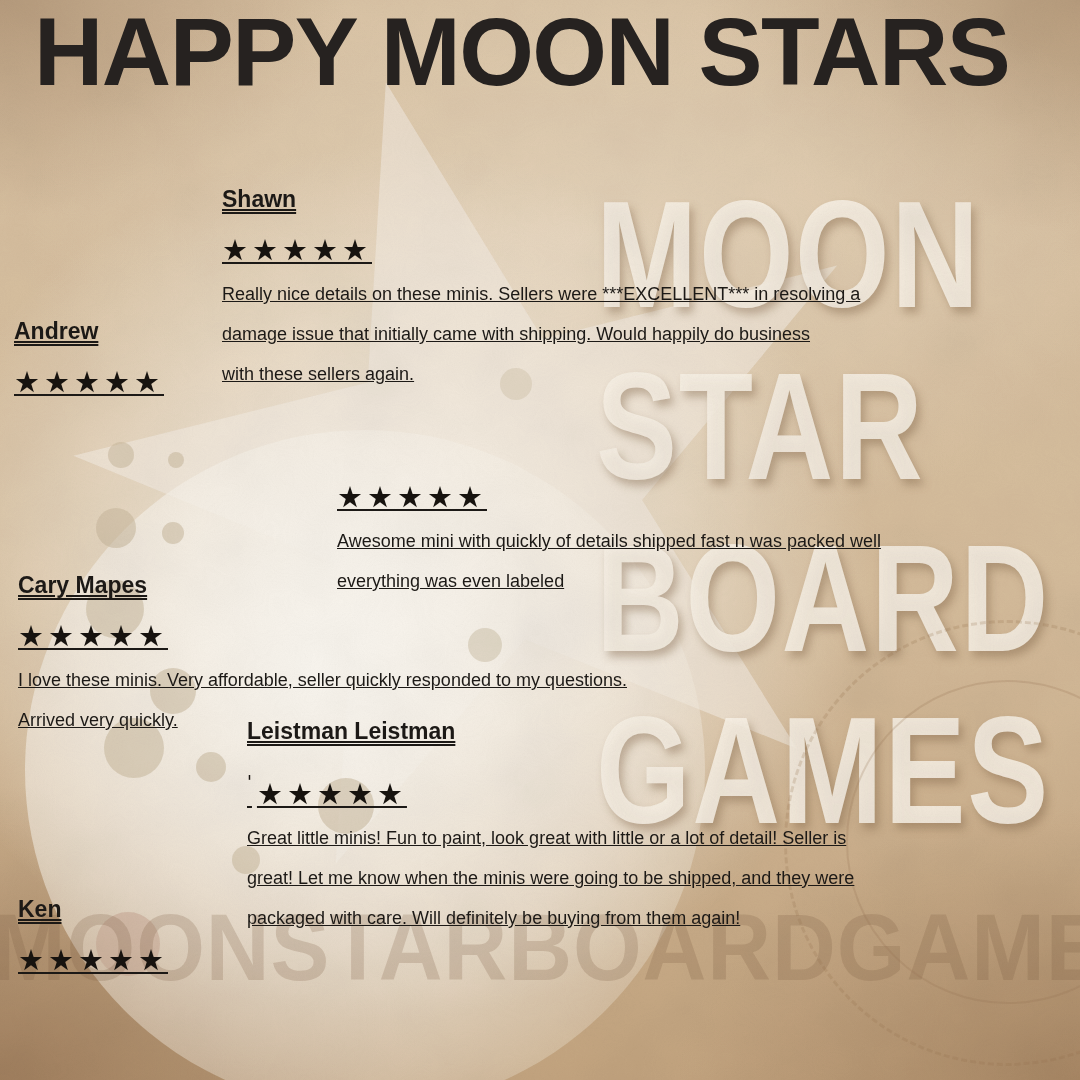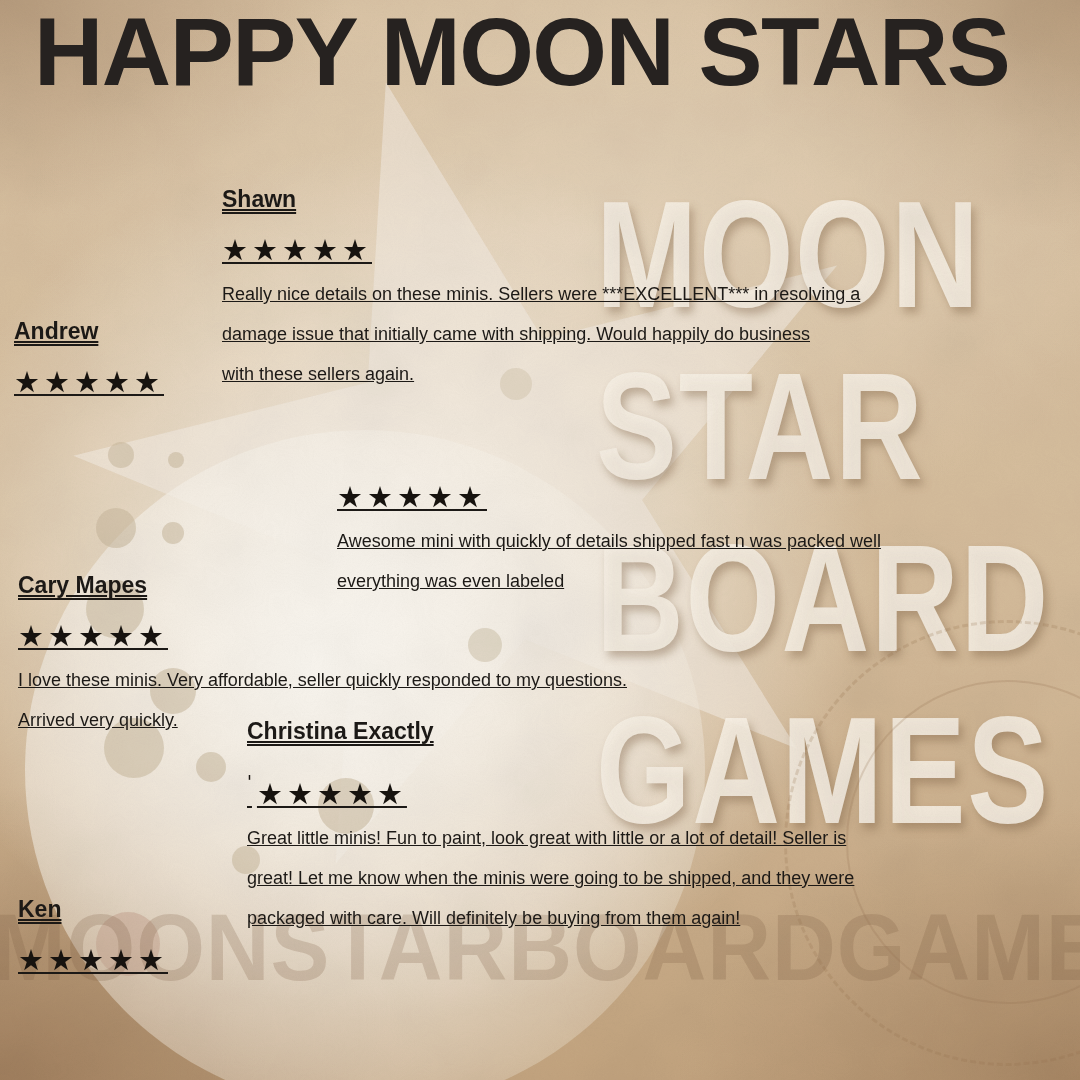--- a/index.html
+++ b/index.html
@@ -146,21 +146,21 @@
   </section>
 
   <section class="review" style="left:18px; top:556px; width:850px;margin-top:16px;">
     <h2 class="name">Cary Mapes</h2>
     <div class="stars"><span>★★★★★</span></div>
     <p class="text">I love these minis. Very affordable, seller quickly responded to my questions.
 Arrived very quickly.</p>
   </section>
 
   <section class="review" style="left:247px; top:718px; width:815px;">
-    <h2 class="name">Christina Exactly</h2>
+    <h2 class="name">Leistman Leistman</h2>
     <div class="stars"><span class="stray">'</span><span>★★★★★</span></div>
     <p class="text">Great little minis! Fun to paint, look great with little or a lot of detail! Seller is
 great! Let me know when the minis were going to be shipped, and they were
 packaged with care. Will definitely be buying from them again!</p>
   </section>
 
   <section class="review" style="left:18px; top:896px; width:870px;">
     <h2 class="name">Ken</h2>
     <div class="stars"><span>★★★★★</span></div>
   </section>

